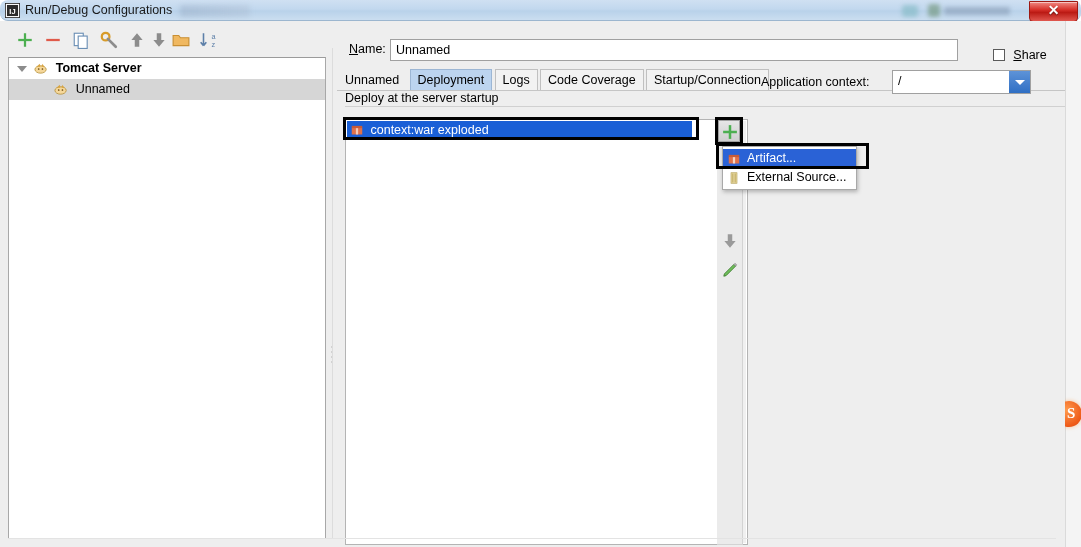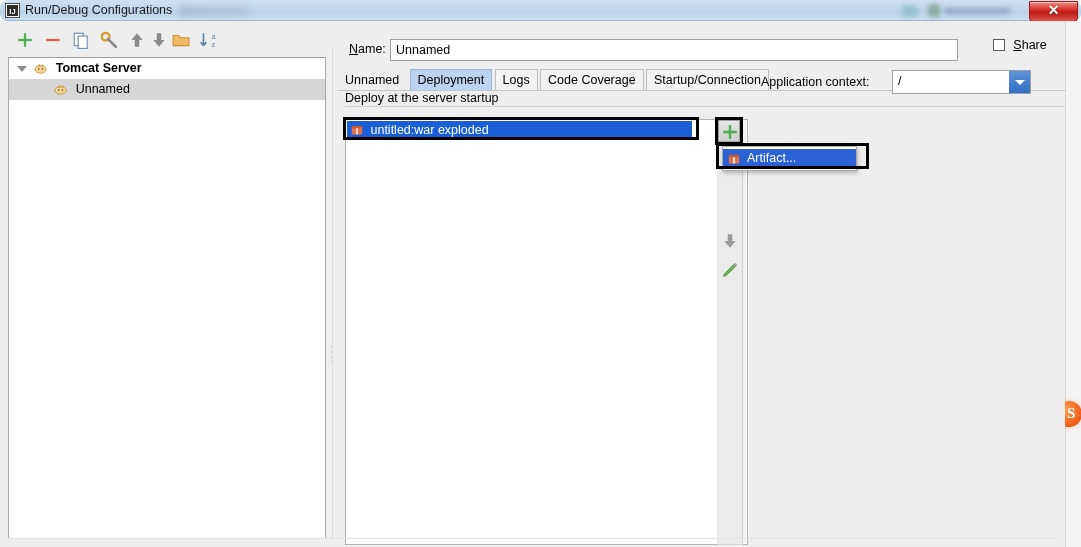--- a/index.html
+++ b/index.html
@@ -220,21 +220,21 @@
     box-sizing: border-box;
     padding: 0 5px;
     font-family: "Liberation Sans", sans-serif;
     font-size: 12.5px;
     color: #000;
     outline: none;
     line-height: 20px;
   }
   .share-wrap {
     position: absolute;
-    left: 656px; top: 10px;
+    left: 656px; top: 20px;
     white-space: nowrap;
     cursor: pointer;
   }
   .share-box {
     display: inline-block;
     width: 12px; height: 12px;
     border: 1px solid #5a5a5a;
     background: #ffffff;
     vertical-align: middle;
     box-sizing: border-box;
@@ -600,21 +600,21 @@
     <div class="deploy-sep"></div>
     <div class="deploy-label">Deploy at the server startup</div>
 
     <div class="list-frame">
       <div class="list-row">
         <svg width="12" height="12" style="vertical-align:-2px;margin-right:4px" viewBox="0 0 16 16">
           <rect x="1" y="5" width="14" height="9" fill="#e0714a"></rect>
           <rect x="6.5" y="5" width="3" height="9" fill="#f5c9b6"></rect>
           <rect x="1" y="2.5" width="14" height="3" fill="#c75b38"></rect>
         </svg>
-        <span>untitled:war exploded</span>
+        <span>context:war exploded</span>
       </div>
       <div class="list-vscroll"></div>
     </div>
     <div class="row-highlight"></div>
 
     <div class="side-toolbar">
       <svg class="st-btn" style="top:112px" viewBox="0 0 16 16">
         <path d="M8 14 L3 8 L6 8 L6 2 L10 2 L10 8 L13 8 Z" fill="#9a9a9a"></path>
       </svg>
       <svg class="st-btn" style="top:141px" viewBox="0 0 16 16">
@@ -634,20 +634,27 @@
 
     <div class="popup">
       <div class="popup-item selected">
         <svg width="12" height="12" style="position:absolute;left:5px;top:4px" viewBox="0 0 16 16">
           <rect x="1" y="5" width="14" height="9" fill="#e0714a"></rect>
           <rect x="6.5" y="5" width="3" height="9" fill="#f7d3c2"></rect>
           <rect x="1" y="2.5" width="14" height="3" fill="#c75b38"></rect>
         </svg>
         <span>Artifact...</span>
       </div>
+      <div class="popup-item">
+        <svg width="12" height="12" style="position:absolute;left:5px;top:4px" viewBox="0 0 16 16">
+          <rect x="4" y="1" width="8" height="14" fill="#e8d9a0" stroke="#b09a50" stroke-width="0.8"></rect>
+          <path d="M6 2 L6 14 M8 2 L8 14 M10 2 L10 14" stroke="#b09a50" stroke-width="0.7"></path>
+        </svg>
+        <span>External Source...</span>
+      </div>
     </div>
     <div class="popup-highlight"></div>
 
     <div class="appctx-label">Application context:</div>
     <div class="appctx-combo">
       <span class="val">/</span>
       <span class="arrow"></span>
     </div>
 
   </div>

